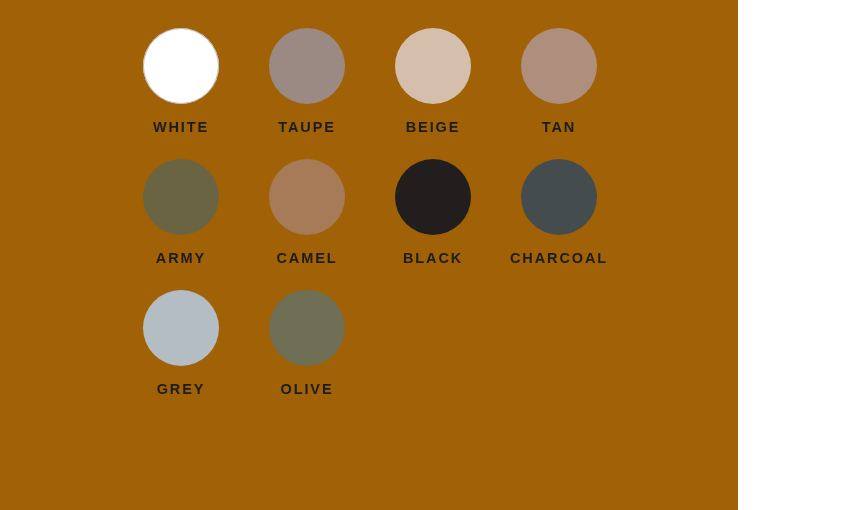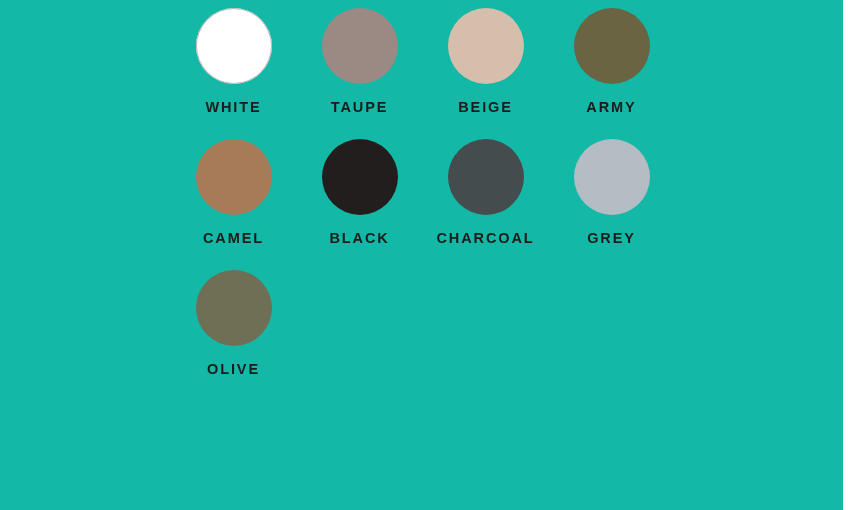--- a/index.html
+++ b/index.html
@@ -9,24 +9,24 @@
   }
   body {
     width: 850px;
     height: 510px;
     background: #ffffff;
     font-family: "Liberation Sans", sans-serif;
     overflow: hidden;
   }
   .palette-board {
     box-sizing: border-box;
-    width: 843px;
+    width: 738px;
     height: 510px;
-    background: #14b8a6;
-    padding: 4px 0 0 0;
+    background: #a16207;
+    padding: 24px 0 0 0;
     display: flex;
     flex-direction: column;
     align-items: center;
     justify-content: flex-start;
   }
   .swatch-grid {
     display: grid;
     grid-template-columns: repeat(4, 126px);
     grid-auto-rows: 131px;
     column-gap: 0px;
@@ -73,20 +73,24 @@
       </div>
       <div class="swatch-cell">
         <div class="swatch-disc" style="background: rgb(155, 138, 131);"></div>
         <div class="swatch-label">TAUPE</div>
       </div>
       <div class="swatch-cell">
         <div class="swatch-disc" style="background: rgb(213, 191, 172);"></div>
         <div class="swatch-label">BEIGE</div>
       </div>
       <div class="swatch-cell">
+        <div class="swatch-disc" style="background: rgb(174, 142, 125);"></div>
+        <div class="swatch-label">TAN</div>
+      </div>
+      <div class="swatch-cell">
         <div class="swatch-disc" style="background: rgb(106, 100, 66);"></div>
         <div class="swatch-label">ARMY</div>
       </div>
       <div class="swatch-cell">
         <div class="swatch-disc" style="background: rgb(167, 123, 88);"></div>
         <div class="swatch-label">CAMEL</div>
       </div>
       <div class="swatch-cell">
         <div class="swatch-disc" style="background: rgb(34, 30, 30);"></div>
         <div class="swatch-label">BLACK</div>

